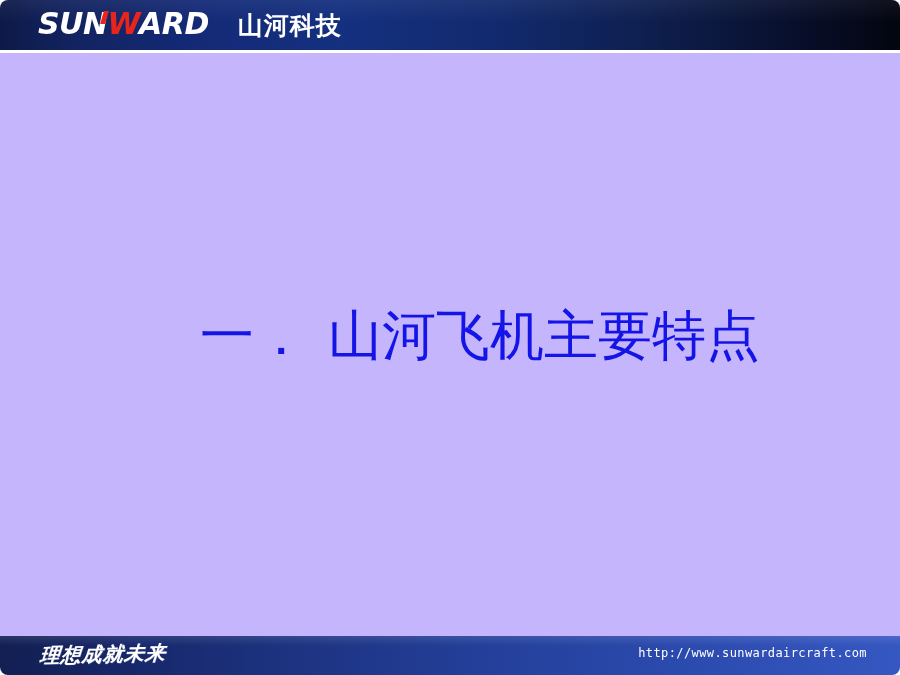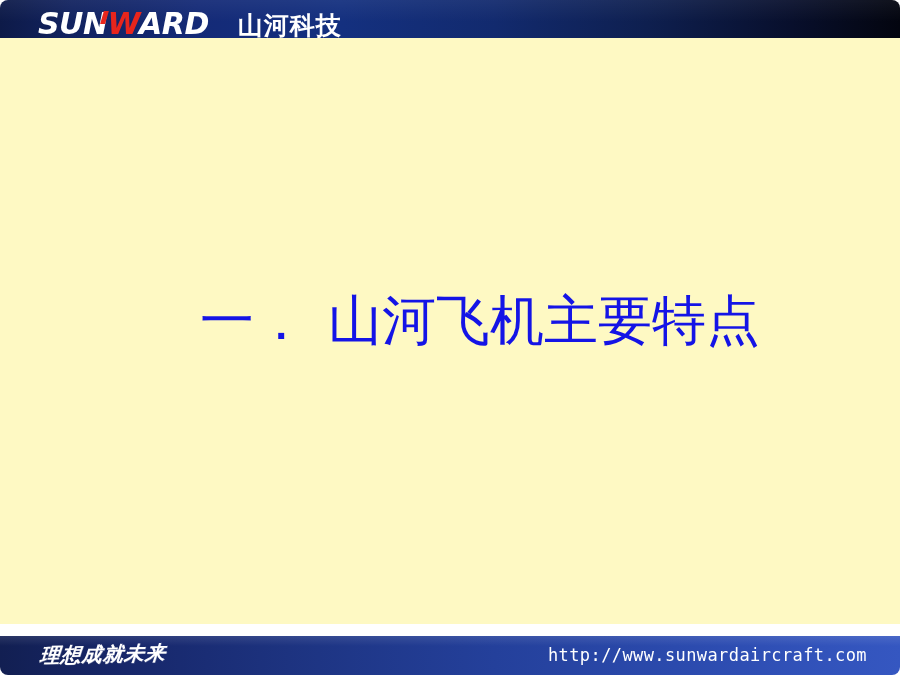--- a/index.html
+++ b/index.html
@@ -92,24 +92,24 @@
     font-weight: bold;
     font-size: 25px;
     letter-spacing: 1px;
     line-height: 1;
   }
 
   
   .content-area {
     position: absolute;
     left: 0;
-    top: 38px;
+    top: 53px;
     width: 900px;
     height: 586px;
-    background: #fef9c3;
+    background: #c4b5fd;
   }
 
   .slide-title {
     position: absolute;
     left: 200px;
     top: 252px;
     color: #1414e6;
     font-family: "DejaVu Sans", sans-serif;
     font-size: 54px;
     line-height: 1.15;
@@ -168,21 +168,21 @@
     transform: skewX(-6deg) rotate(-1.2deg);
     text-shadow: 0.5px 0.5px 0 rgba(255,255,255,0.35);
   }
 
   .footer-url {
     position: absolute;
     right: 33px;
     top: 11px;
     color: #ffffff;
     font-family: "DejaVu Sans Mono", monospace;
-    font-size: 17px;
+    font-size: 12px;
     line-height: 1;
     letter-spacing: 0.4px;
     white-space: nowrap;
   }
 </style>
 </head>
 <body>
 
 <div class="slide">
 

